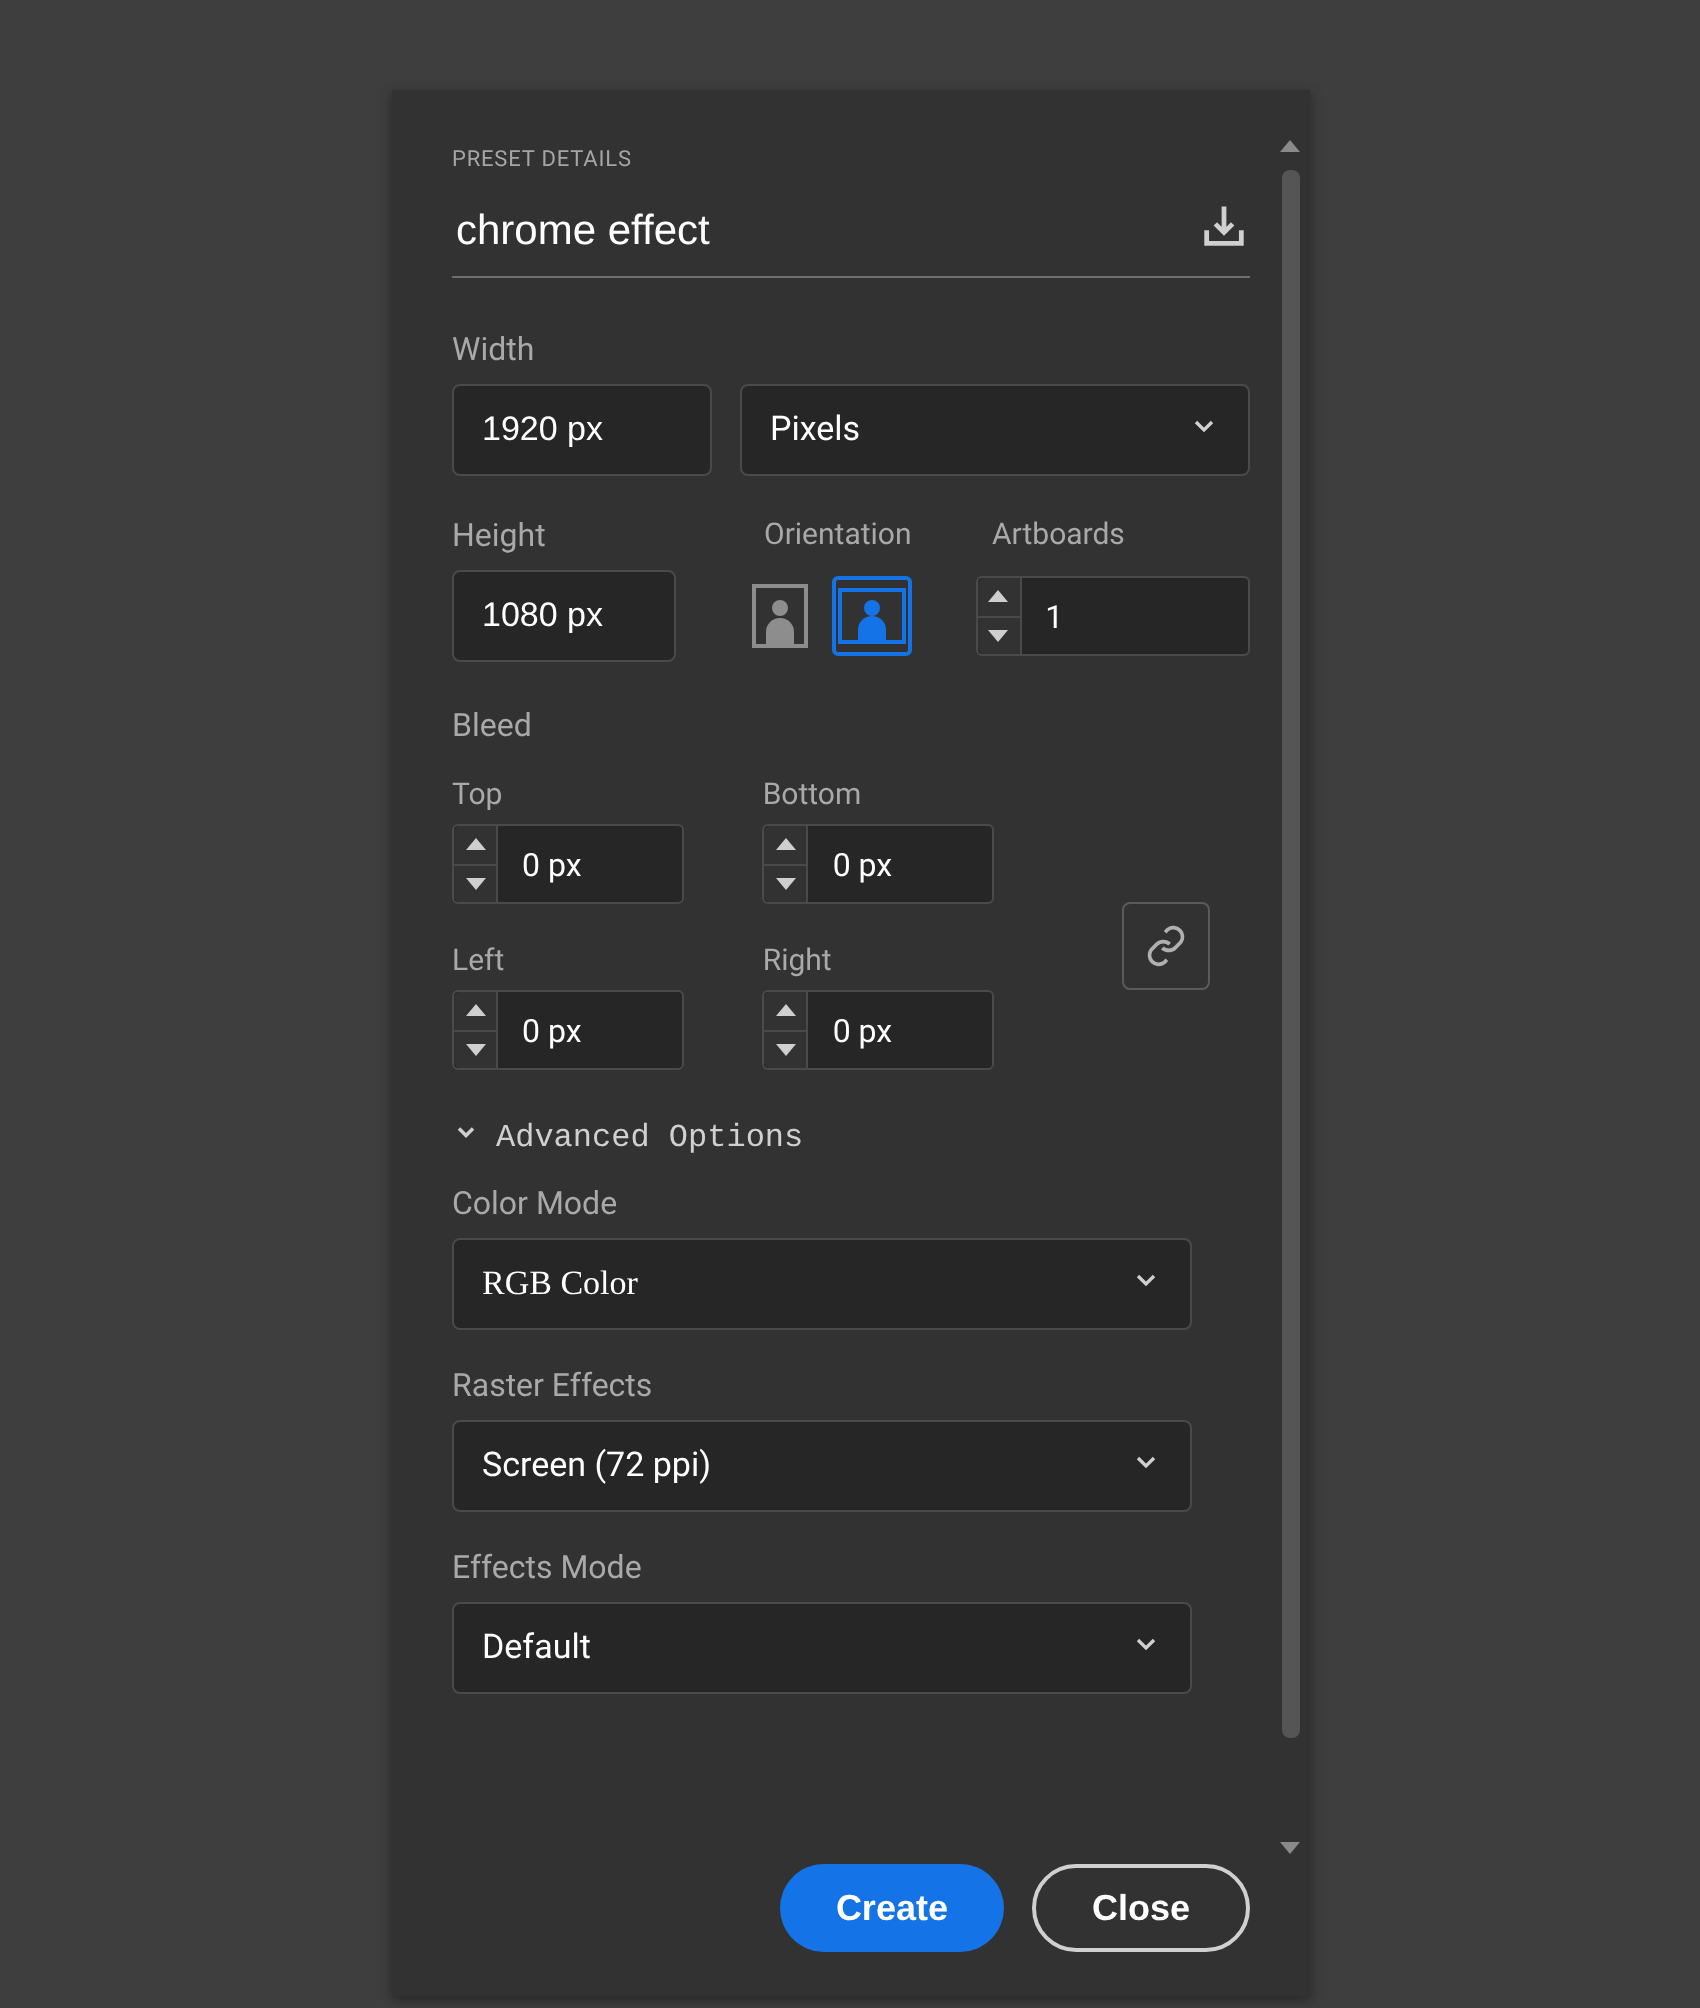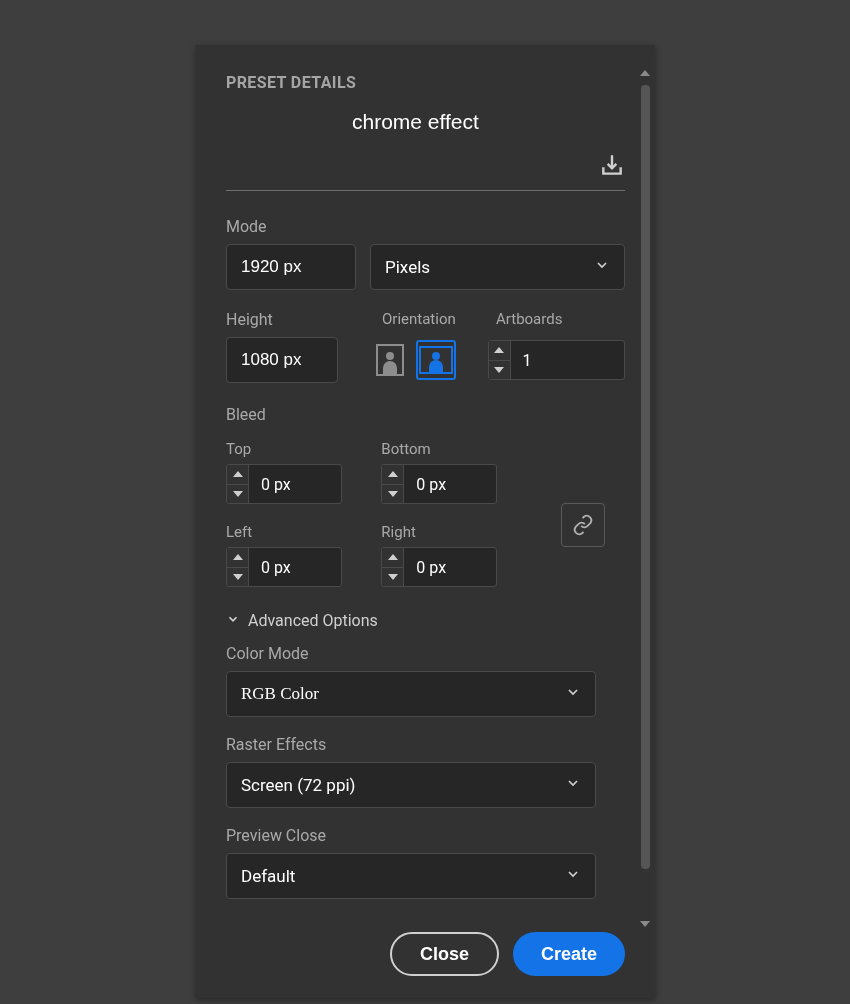--- a/index.html
+++ b/index.html
@@ -42,33 +42,32 @@
     height: 12px;
     display:flex;
     align-items:center;
     justify-content:center;
     color:#8a8a8a;
   }
   .scroll-arrow.up { top: 22px; }
   .scroll-arrow.down { top: 873px; }
   .section-title {
     color: #a5a5a5;
-    font-size: 16px;
+    font-size: 11px;
     letter-spacing: 0.4px;
-    font-weight: 700;
+    font-weight: 400;
     margin-bottom: 14px;
   }
   .preset-name-row {
     display: flex;
     align-items: flex-end;
     gap: 12px;
     border-bottom: 1px solid #6e6e6e;
     padding-bottom: 4px;
     margin-bottom: 26px;
-    flex-direction: column;
   }
   .preset-name {
     flex: 1;
     background: transparent;
     border: none;
     outline: none;
     color: #fff;
     font-size: 21px;
     padding: 4px 2px 6px 2px;
   }
@@ -185,20 +184,21 @@
   }
   .advanced-header {
     display: flex;
     align-items: center;
     gap: 8px;
     color: #d0d0d0;
     font-size: 16px;
     margin-top: 24px;
     margin-bottom: 14px;
     cursor: pointer;
+    font-family: Liberation Mono, monospace;
   }
   .footer {
     flex-shrink: 0;
     height: 88px;
     display: flex;
     justify-content: flex-end;
     align-items: center;
     gap: 14px;
     padding-right: 30px;
   }
@@ -235,21 +235,21 @@
       <input class="preset-name" value="chrome effect" style="">
       <span class="save-icon">
         <svg width="26" height="26" viewBox="0 0 24 24" fill="none" stroke="currentColor" stroke-width="2.2">
           <path d="M4 14v6h16v-6"></path>
           <path d="M12 3v12"></path>
           <path d="M8 11l4 4 4-4"></path>
         </svg>
       </span>
     </div>
 
-    <span class="label">Mode</span>
+    <span class="label">Width</span>
     <div class="row" style="margin-bottom:20px;">
       <div class="field input" style="width:130px;">
         <input value="1920 px" style="">
       </div>
       <div class="field select" style="flex:1;">
         <span>Pixels</span>
         <span class="chevron">
           <svg width="16" height="16" viewBox="0 0 24 24" fill="none" stroke="currentColor" stroke-width="2.5">
               <polyline points="6 9 12 15 18 9"></polyline>
             </svg>
@@ -410,21 +410,21 @@
     <span class="label">Raster Effects</span>
     <div class="field select" style="width:370px; margin-bottom:18px;">
       <span>Screen (72 ppi)</span>
       <span class="chevron">
         <svg width="16" height="16" viewBox="0 0 24 24" fill="none" stroke="currentColor" stroke-width="2.5">
             <polyline points="6 9 12 15 18 9"></polyline>
           </svg>
       </span>
     </div>
 
-    <span class="label">Preview Close</span>
+    <span class="label">Effects Mode</span>
     <div class="field select" style="width:370px;">
       <span>Default</span>
       <span class="chevron">
         <svg width="16" height="16" viewBox="0 0 24 24" fill="none" stroke="currentColor" stroke-width="2.5">
             <polyline points="6 9 12 15 18 9"></polyline>
           </svg>
       </span>
     </div>
 
     <div class="scroll-arrow up">
@@ -434,16 +434,16 @@
     </div>
     <div class="scrollbar-thumb"></div>
     <div class="scroll-arrow down">
       <svg width="10" height="6" viewBox="0 0 10 6" fill="currentColor">
           <polygon points="0,0 10,0 5,6"></polygon>
         </svg>
     </div>
   </div>
 
   <div class="footer">
+    <button class="btn btn-primary">Create</button>
     <button class="btn btn-secondary">Close</button>
-    <button class="btn btn-primary">Create</button>
   </div>
 </div>
 
 </body></html>

